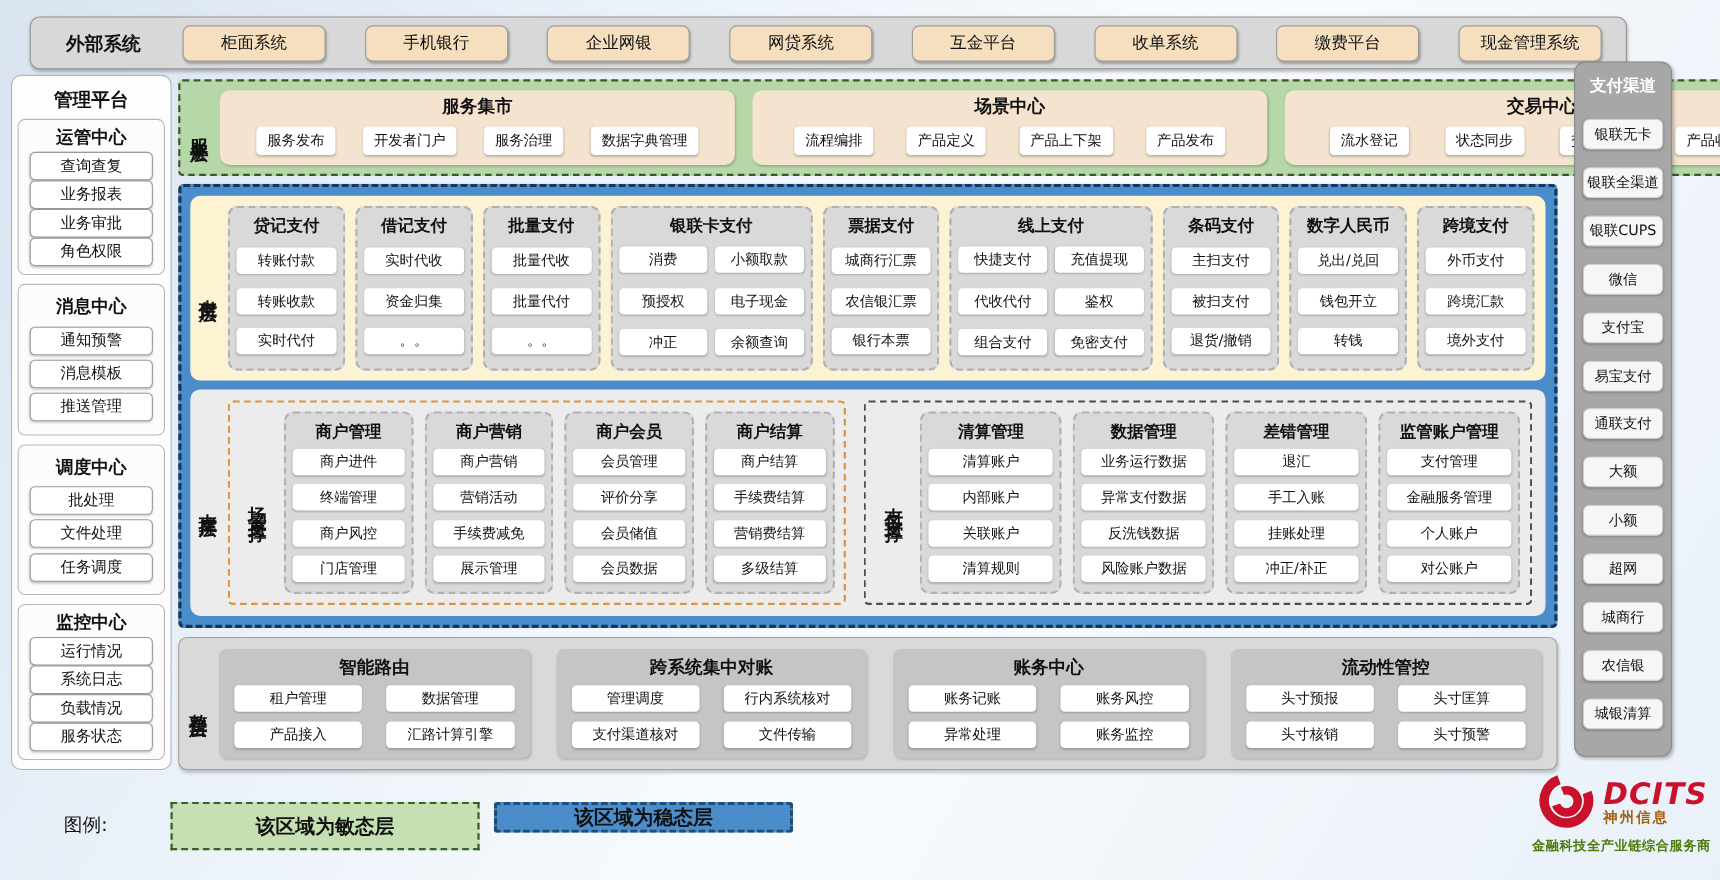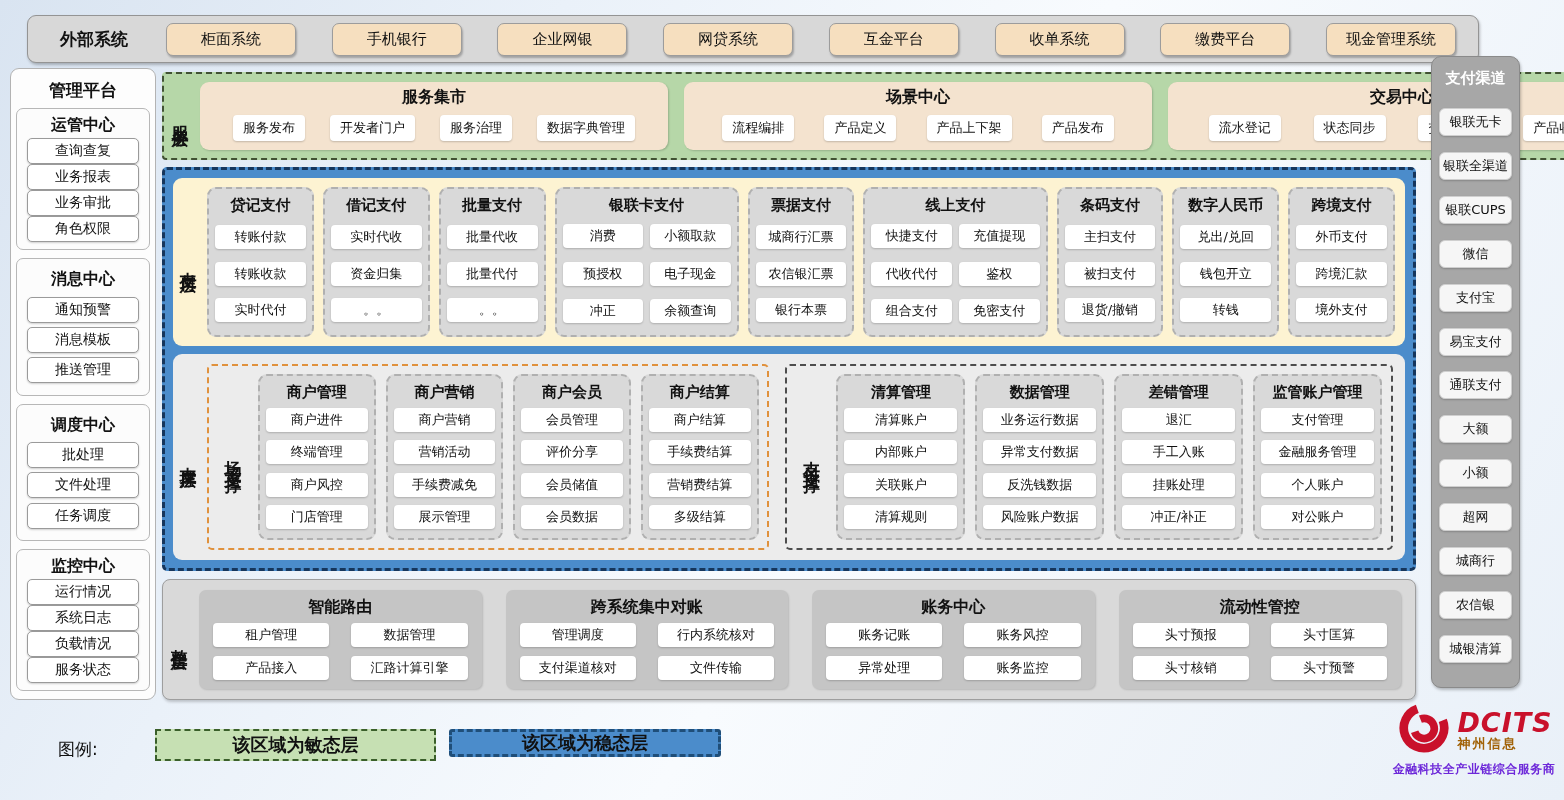--- a/index.html
+++ b/index.html
@@ -104,38 +104,38 @@
   .chan-title{color:#fff;font-weight:bold;font-size:15px;text-align:center;
     padding:12px 0 2px;flex:none;}
   .chan-list{flex:1;display:flex;flex-direction:column;justify-content:space-evenly;
     padding:2px 7px 8px;}
   .chan-btn{background:#f6f6f6;border:1px solid #cfcfcf;border-radius:6px;
     font-size:13px;text-align:center;padding:4px 1px;white-space:nowrap;
     box-shadow:0 1px 2px rgba(0,0,0,.2);}
 
   
   .legend-label{position:absolute;left:58px;top:738px;font-size:17px;}
-  .legend-agile{position:absolute;left:155px;top:729px;width:281px;height:32px;
+  .legend-agile{position:absolute;left:155px;top:729px;width:281px;height:44px;
     background:#c6e0b3;border:2px dashed #3a5f2a;box-sizing:border-box;
     display:flex;align-items:center;justify-content:center;
     font-weight:bold;font-size:18px;}
   .legend-stable{position:absolute;left:449px;top:729px;width:272px;height:28px;
     background:#4b8ccb;border:3px dashed #1f4e79;border-radius:3px;box-sizing:border-box;
     display:flex;align-items:center;justify-content:center;
     font-weight:bold;font-size:18px;}
 
   
   .logo{position:absolute;left:1388px;top:702px;width:172px;
     display:flex;flex-direction:column;align-items:center;}
   .logo-top{display:flex;align-items:center;gap:4px;}
   .logo-names{display:flex;flex-direction:column;line-height:1.05;}
   .logo-brand{color:#c9112b;font-weight:bold;font-style:italic;font-size:27px;
     letter-spacing:1px;}
   .logo-company{color:#a16207;font-weight:bold;font-size:13px;letter-spacing:2px;}
-  .logo-tagline{color:#6d28d9;font-weight:bold;font-size:12px;letter-spacing:.5px;
+  .logo-tagline{color:#4d7c0f;font-weight:bold;font-size:12px;letter-spacing:.5px;
     margin-top:3px;white-space:nowrap;}
 </style>
 </head>
 <body>
 
 <div class="topbar">
   <div class="topbar-title">外部系统</div>
   <div class="ext-list" id="ext-list">
       <div class="ext-btn">柜面系统</div>
       <div class="ext-btn">手机银行</div>

